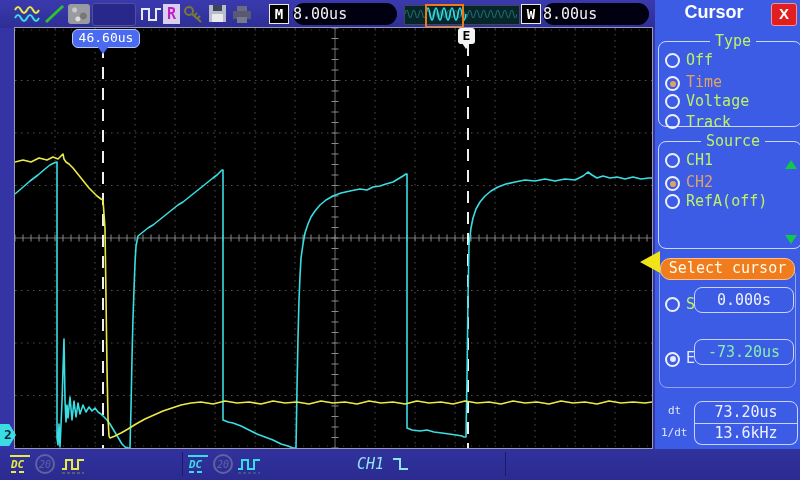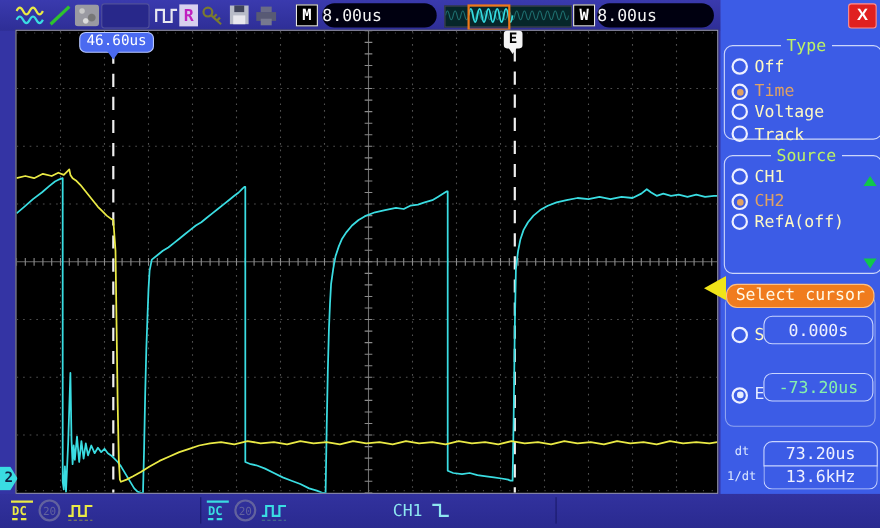--- a/index.html
+++ b/index.html
@@ -40,40 +40,40 @@
   
   .panel{position:absolute;left:655px;top:0;width:145px;height:480px;background:#3c5ce6;color:#f2f4ff;}
   .panel-title{position:absolute;left:0;top:2px;width:118px;text-align:center;font-family:"Liberation Sans",sans-serif;
                font-weight:bold;font-size:18px;color:#fff;}
   .closebtn{position:absolute;right:3px;top:3px;width:24px;height:21px;background:#e02020;
             border:1px solid #ff9090;border-radius:3px;color:#fff;font-weight:bold;
             font-size:15px;text-align:center;line-height:20px;font-family:"Liberation Sans",sans-serif;}
   fieldset.group{position:absolute;left:3px;width:136px;margin:0;padding:0 0 2px 6px;
                  border:1px solid #ccd6fa;border-radius:8px;}
   fieldset.group legend{margin:0 auto;padding:0 5px;font-size:15px;color:#bef264;}
-  .radio-row{display:flex;align-items:center;gap:6px;height:20.5px;font-size:15px;color:#fef9c3;cursor:default;}
+  .radio-row{display:flex;align-items:center;gap:6px;height:20.5px;font-size:15px;color:#bef264;cursor:default;}
   .radio-row .radio{width:11px;height:11px;border:2px solid #eef0ff;border-radius:50%;
                     flex:0 0 auto;position:relative;}
   .radio-row.selected{color:#e0a263;align-items:flex-end;}
   .radio-row.selected .radio::after{content:"";position:absolute;left:2.5px;top:2.5px;width:6px;height:6px;
                     border-radius:50%;background:#e0a263;}
   .radio-row.selected.whitesel{color:#e6ecff;}
   .radio-row.selected.whitesel .radio::after{background:#e6ecff;}
   .scrollarrow{position:absolute;right:4px;width:0;height:0;border-left:6px solid transparent;border-right:6px solid transparent;}
   .scrollarrow.up{border-bottom:9px solid #10c84a;}
   .scrollarrow.down{border-top:9px solid #10c84a;}
   .selcursor{position:absolute;left:5px;top:258px;width:133px;height:20px;background:#f07c1e;
              border:1px solid #ffc080;border-radius:10px;color:#fffbe8;font-size:15px;
              text-align:center;line-height:19px;z-index:3;}
   .curbox{position:absolute;left:4px;top:268px;width:135px;height:118px;border:1px solid #8fa4f0;border-radius:8px;}
   .vbox{position:absolute;background:transparent;border:1px solid #c8d4ff;border-radius:8px;
         color:#eef0ff;font-size:15px;text-align:center;}
   .plabel{position:absolute;font-size:11px;color:#dce8ff;}
   
-  .bbar{position:absolute;left:0;top:449px;width:800px;height:31px;background:linear-gradient(#32329e,#2a2a90);}
+  .bbar{position:absolute;left:0;top:449px;width:800px;height:31px;background:linear-gradient(#32329e,#2a2a90);font-style:italic;}
   .chicon{position:absolute;top:3px;}
   .bdiv{position:absolute;top:3px;width:1px;height:24px;background:#1a1a6a;}
   .trsrc{position:absolute;left:357px;top:6px;font-size:15px;color:#8ee7f0;}
   svg{display:block;}
 </style>
 </head>
 <body>
 
 <div class="screen">
 
@@ -270,20 +270,21 @@
         <polyline points="0,166 7,160 15,153 23,147 30,141 35,137 39,135 42,134 42,410 43,417 44,396 45,419 47,374 48,342 49,311 50,372 51,394 52,377 53,390 55,369 57,392 59,373 61,389 63,375 65,386 68,377 71,384 74,379 77,383 80,380 83,384 86,386 89,389 92,392 95,396 98,401 101,406 104,411 107,416 110,419 113,420 115,420 116,380 117,330 118,290 119,262 120,235 121,218 123,208 128,204 133,200 138,197 143,193 148,189 153,185 158,181 163,177 168,174 173,170 178,166 183,162 188,158 193,154 198,150 202,147 205,144 207,142 208,142 208,392 213,394 218,395 226,398 234,402 242,406 250,409 258,412 266,416 273,418 278,420 281,420 282,360 283,310 284,272 285,248 286,230 288,216 290,205 293,196 296,189 300,183 305,177 311,172 318,168 326,165 335,163 345,161 352,162 358,159 365,158 371,156 378,154 383,151 388,148 391,146 392,146 392,400 397,402 405,403 412,402 419,404 427,405 434,406 441,407 447,408 449,409 451,409 452,350 453,270 454,217 456,200 458,190 461,181 465,174 470,168 476,163 483,159 491,156 500,154 510,152 520,153 530,151 540,153 550,151 560,152 568,148 573,144 577,147 582,150 588,148 595,150 602,149 610,151 618,149 626,151 634,150 637,150" fill="none" stroke="#3adde2" stroke-width="1.6" stroke-linejoin="round"></polyline>
         <polyline points="0,134 8,132 16,134 24,130 32,132 38,129 43,131 46,128 48,126 49,131 51,134 54,136 58,140 62,145 66,150 70,155 74,160 78,164 82,168 86,171 88,172 90,200 91,270 92,340 93,390 94,408 95,410 100,408 106,405 113,401 121,396 130,391 139,387 148,383 157,380 166,377 176,375 186,374 198,376 210,373 222,375 234,374 246,376 258,373 270,375 282,374 294,376 306,373 318,375 330,374 342,376 354,373 366,375 378,374 390,376 402,373 414,375 426,374 438,376 450,373 462,375 474,374 486,376 498,373 510,375 522,374 534,376 546,373 558,375 570,374 582,376 594,373 606,375 618,374 630,375 637,374" fill="none" stroke="#eaea45" stroke-width="1.6" stroke-linejoin="round"></polyline>
       </svg>
   </div>
   <div class="balloon-s">46.60us</div>
   <div class="balloon-e">E</div>
   <div class="gnd2">2</div>
   <div class="trigarrow"></div>
 
   <div class="panel">
+    <div class="panel-title">Cursor</div>
     <div class="closebtn">X</div>
 
     <fieldset class="group" style="top:32px;height:91px">
       <legend>Type</legend>
       <div>
           <div class="radio-row">
             <span class="radio"></span>
             <span>Off</span>
           </div>
           <div class="radio-row selected">

